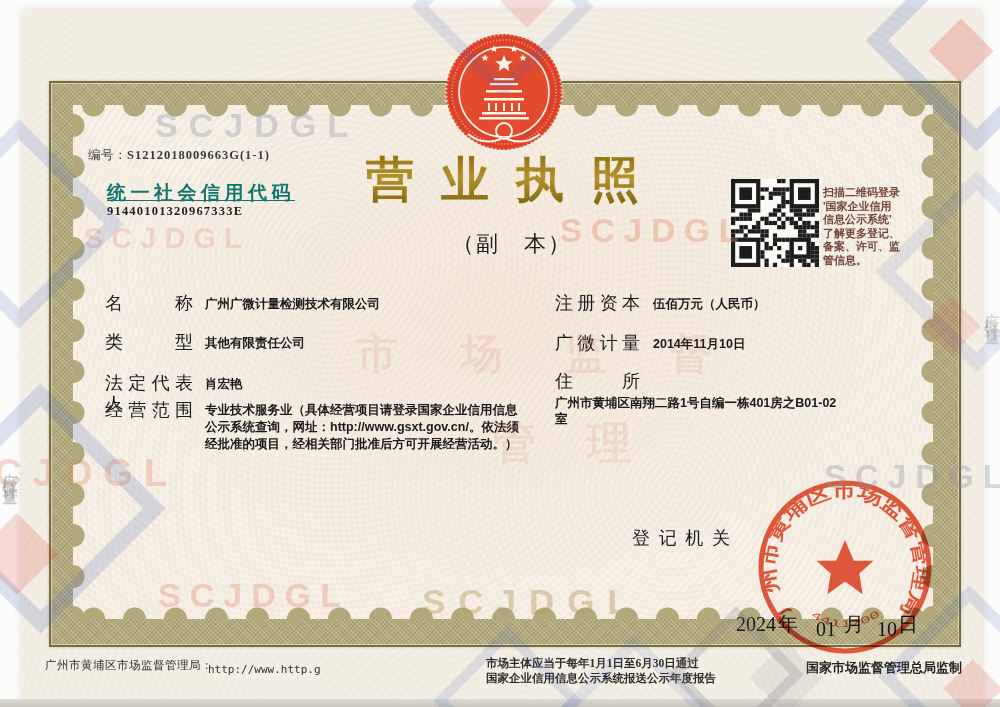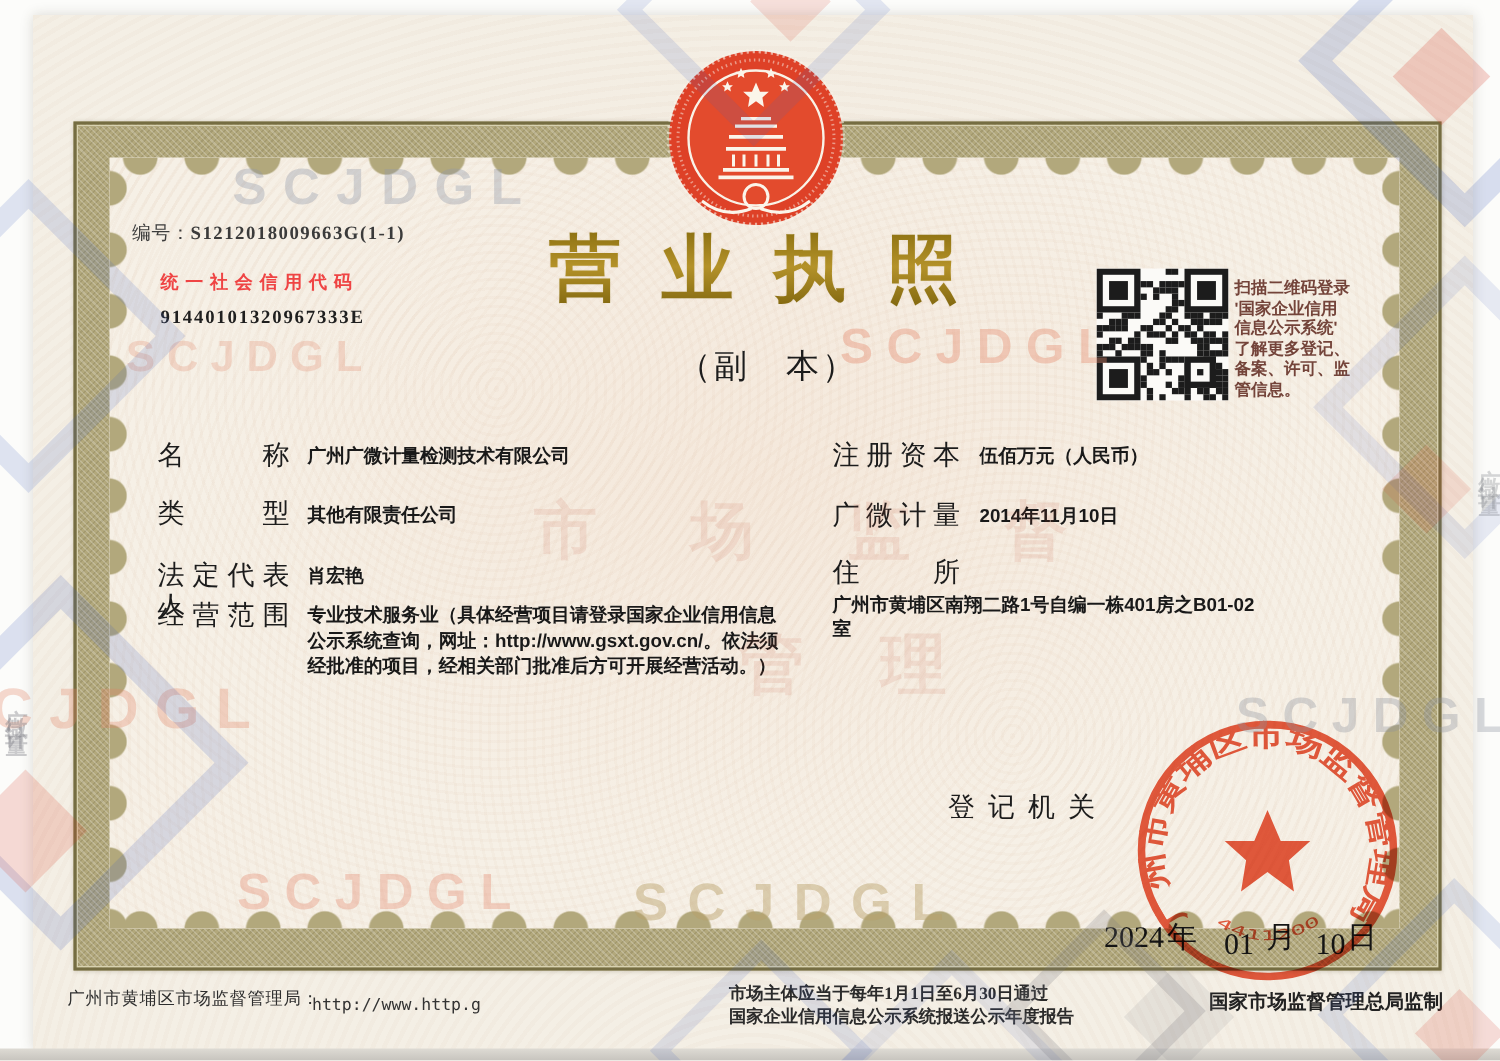--- a/index.html
+++ b/index.html
@@ -38,21 +38,21 @@
       background:radial-gradient(13px 13px at 0 50%, #b2a87c 0 11px, rgba(0,0,0,0) 12px);
       background-size:13px 41px;background-repeat:repeat-y;}
   .sc-right{left:920px;top:105px;width:13px;height:514px;
       background:radial-gradient(13px 13px at 100% 50%, #b2a87c 0 11px, rgba(0,0,0,0) 12px);
       background-size:13px 41px;background-repeat:repeat-y;}
 
   
   .serif{font-family:"Liberation Serif","DejaVu Serif",serif;}
   .serial{left:88px;top:147px;font-size:12.5px;color:#3b3b3b;letter-spacing:.5px;}
   .serial .val{font-family:"Liberation Serif",serif;font-weight:600;letter-spacing:1px;}
-  .ccl{left:107px;top:180px;font-size:12px;color:#ef4444;letter-spacing:4.5px;font-weight:600;}
+  .ccl{left:107px;top:180px;font-size:19px;color:#0f766e;letter-spacing:4.5px;font-weight:600;text-decoration:underline;}
   .cc{left:107px;top:204px;font-size:12.5px;color:#1f1f1f;font-weight:700;letter-spacing:1.2px;}
   .title{left:366px;top:154px;font-size:48px;font-weight:700;letter-spacing:27px;line-height:1.1;
       background:linear-gradient(180deg,#8f7413,#bb992e 45%,#7c640d);
       -webkit-background-clip:text;background-clip:text;color:transparent;
       text-shadow:0 0 1px rgba(140,110,20,.15);text-align:center;}
   .subtitle{left:452px;top:229px;font-size:22px;color:#1c1c1c;letter-spacing:2px;}
 
   .jlabel{display:inline-block;text-align:justify;text-align-last:justify;
       font-family:"Liberation Serif",serif;font-size:18px;color:#1c1c1c;line-height:1.15;}
   .fval{font-size:12.5px;font-weight:600;color:#191919;line-height:17.2px;}

